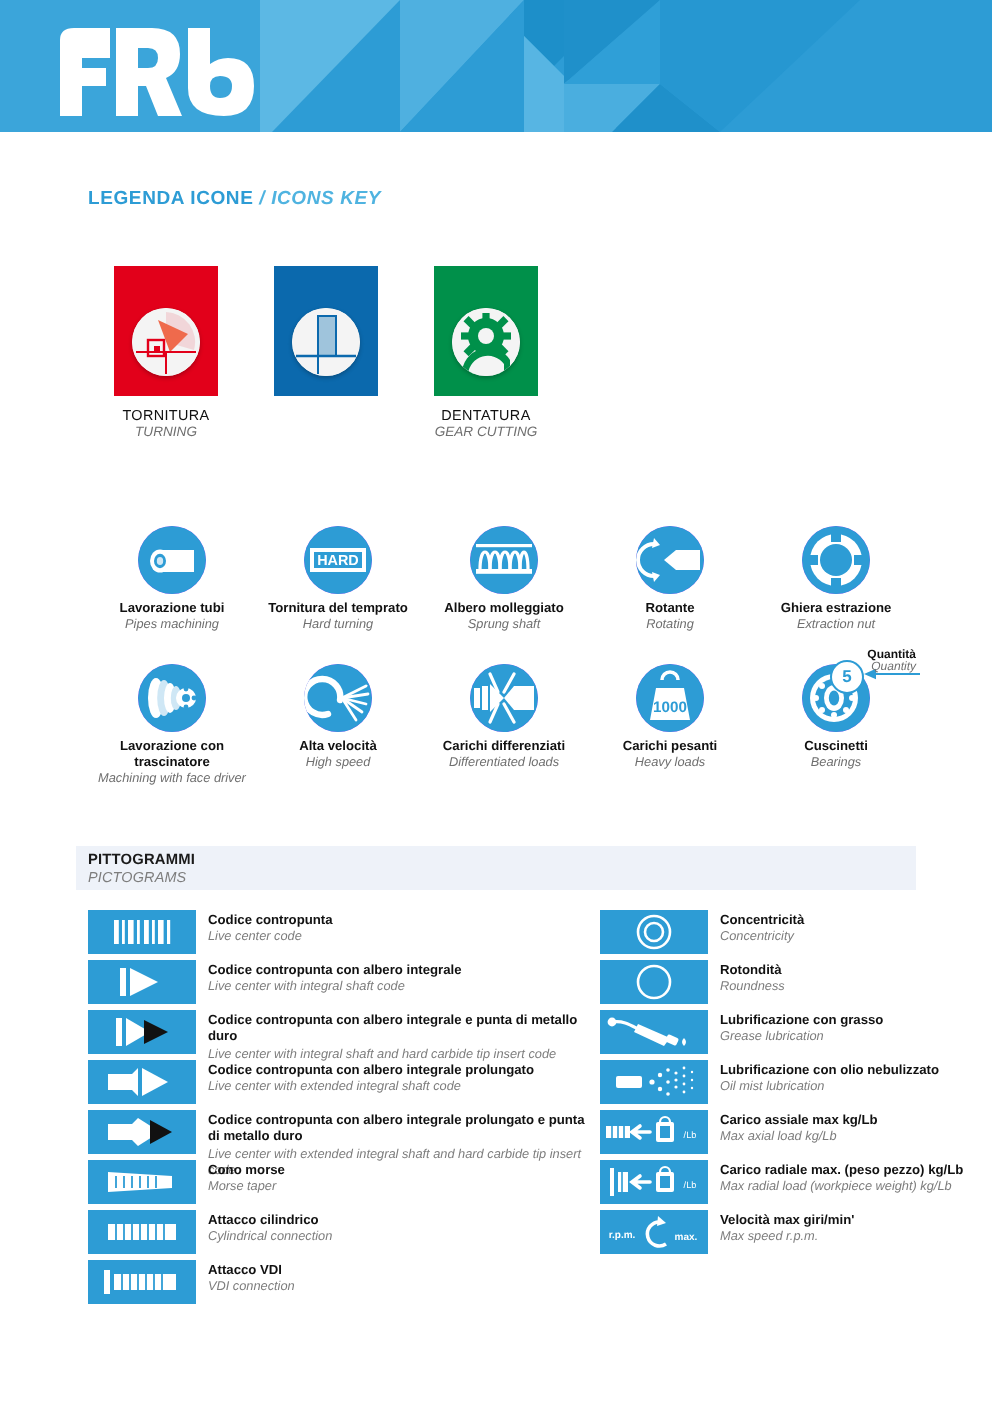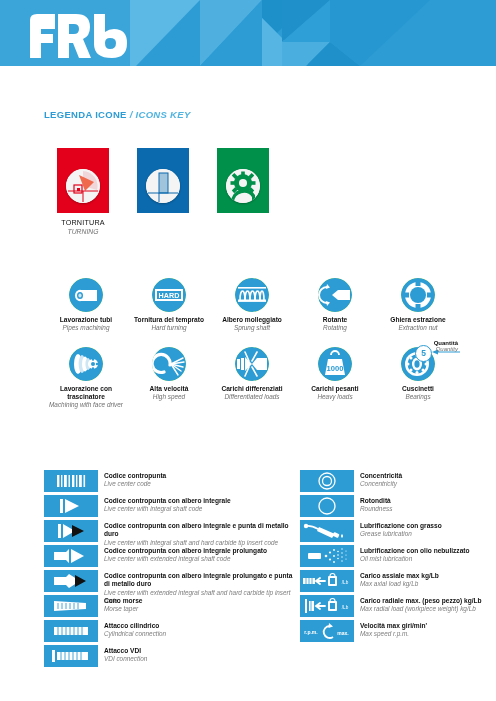--- a/index.html
+++ b/index.html
@@ -19,21 +19,21 @@
     background:#2d9cd5;overflow:hidden;
   }
   #logo-frb{
     position:absolute;left:28px;top:12px;width:105px;height:46px;
     z-index:5;
   }
   #logo-frb svg{display:block;}
 
   
   #page{
-    position:absolute;left:0;top:82px;width:496px;height:503px;
+    position:absolute;left:0;top:67px;width:496px;height:503px;
   }
   .sect-title{
     position:absolute;
     font-size:9.5px;font-weight:bold;letter-spacing:.3px;
     color:#2d9cd5;
   }
   .sect-title .it{font-style:italic;font-weight:bold;color:#4fb3e0;}
 
   .band{
     position:absolute;left:38px;width:420px;height:22px;
@@ -58,21 +58,21 @@
     overflow:hidden;
   }
   .use-lbl{position:absolute;width:90px;text-align:center;}
   .use-lbl .l1{font-size:7.2px;font-weight:normal;letter-spacing:.2px;color:#111;display:block;}
   .use-lbl .l2{font-size:6.8px;font-style:italic;color:#6f6f6f;display:block;margin-top:1px;}
 
   
   .feat{position:absolute;width:90px;}
   .feat .circ{
     position:absolute;left:28px;top:0;width:34px;height:34px;border-radius:50%;
-    background:#bef264;overflow:hidden;
+    background:#8b5cf6;overflow:hidden;
   }
   .feat .cap{position:absolute;left:0;top:38px;width:90px;text-align:center;}
   .feat .cap .l1{font-size:6.6px;font-weight:bold;color:#111;display:block;line-height:8px;}
   .feat .cap .l2{font-size:6.4px;font-style:italic;color:#6f6f6f;display:block;line-height:8px;}
   .qty-badge{
     position:absolute;width:15px;height:15px;border-radius:50%;
     background:#ffffff;border:1.2px solid #2d9cd5;
     color:#2d9cd5;font-size:8.5px;font-weight:bold;
     text-align:center;line-height:14px;
   }
@@ -186,20 +186,24 @@
           <rect x="23.4" y="4.6" width="3.6" height="5" transform="rotate(45 25.2 7.1)"></rect>
           <rect x="7" y="18.6" width="3.6" height="5" transform="rotate(45 8.8 21.1)"></rect>
           <rect x="23.4" y="18.6" width="3.6" height="5" transform="rotate(-45 25.2 21.1)"></rect>
         </g>
         <circle cx="17" cy="14" r="4" fill="#f4f4f4"></circle>
         <path d="M5,33 A13,13 0 0,1 29,26 L29,33 Z" fill="#00904a"></path>
         <path d="M8,33 A10,10 0 0,1 26,28 L26,33 Z" fill="#f4f4f4"></path>
       </svg>
     </div>
   </div>
+  <div class="use-lbl" style="left:198px;top:136px;">
+    <span class="l1">DENTATURA</span>
+    <span class="l2">GEAR CUTTING</span>
+  </div>
 
 
   <div class="feat" style="left:41px;top:196px;">
     <div class="circ">
       <svg width="34" height="34" viewBox="0 0 34 34">
         <circle cx="17" cy="17" r="17" fill="#2d9cd5"></circle>
         <rect x="11" y="12" width="17" height="11" fill="#ffffff"></rect>
         <ellipse cx="11" cy="17.5" rx="5" ry="5.8" fill="#ffffff"></ellipse>
         <ellipse cx="11" cy="17.5" rx="3" ry="3.6" fill="#2d9cd5"></ellipse>
         <ellipse cx="11" cy="17.5" rx="1.6" ry="2" fill="#cfe7f5"></ellipse>
@@ -390,20 +394,24 @@
   <div class="qty-badge" style="left:415px;top:263px;">5</div>
   <svg style="position:absolute;left:430px;top:265px;" width="32" height="14">
     <line x1="30" y1="5" x2="6" y2="5" stroke="#2d9cd5" stroke-width="1"></line>
     <path d="M2,5 L8,2.4 L8,7.6 Z" fill="#2d9cd5"></path>
   </svg>
   <div class="qty-note" style="left:412px;top:258px;">
     <span class="l1">Quantità</span>
     <span class="l2">Quantity</span>
   </div>
 
+  <div class="band" style="top:356px;">
+    <span class="bt">PITTOGRAMMI</span>
+    <span class="bs">PICTOGRAMS</span>
+  </div>
 
   <div class="pic-row" style="left:44px;top:388px;width:240px;">
     <div class="pic-ico">
       <svg width="54" height="22" viewBox="0 0 54 22">
         <rect width="54" height="22" fill="#2d9cd5"></rect>
         <g fill="#ffffff">
           <rect x="13" y="5" width="2.4" height="12"></rect>
             <rect x="17" y="5" width="1.4" height="12"></rect>
           <rect x="20" y="5" width="2.8" height="12"></rect>
             <rect x="24.5" y="5" width="1.4" height="12"></rect>

